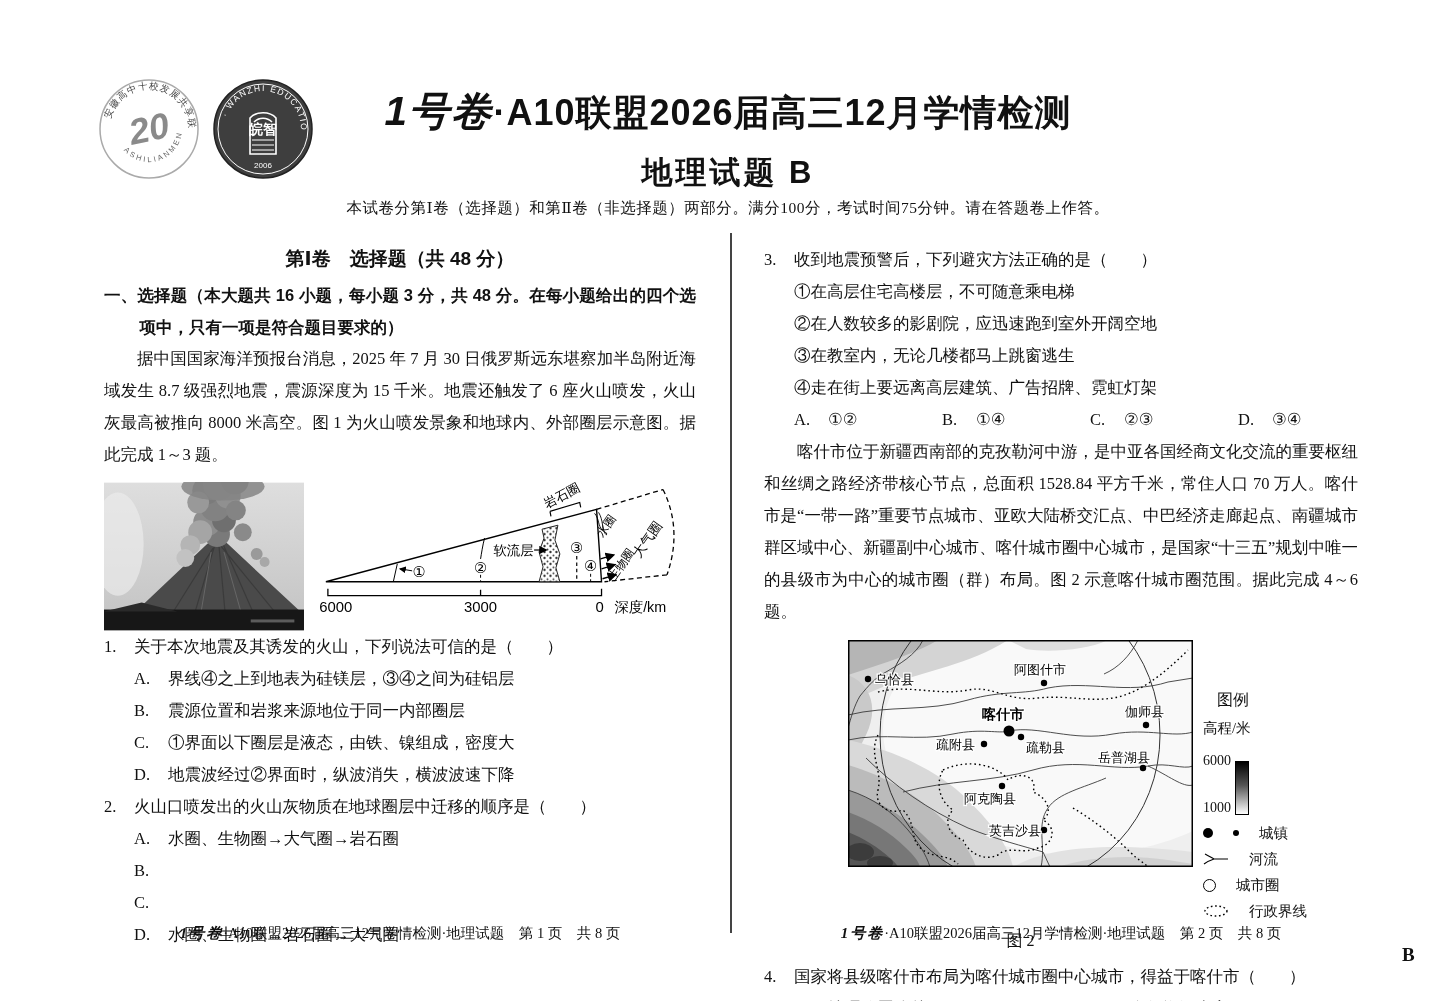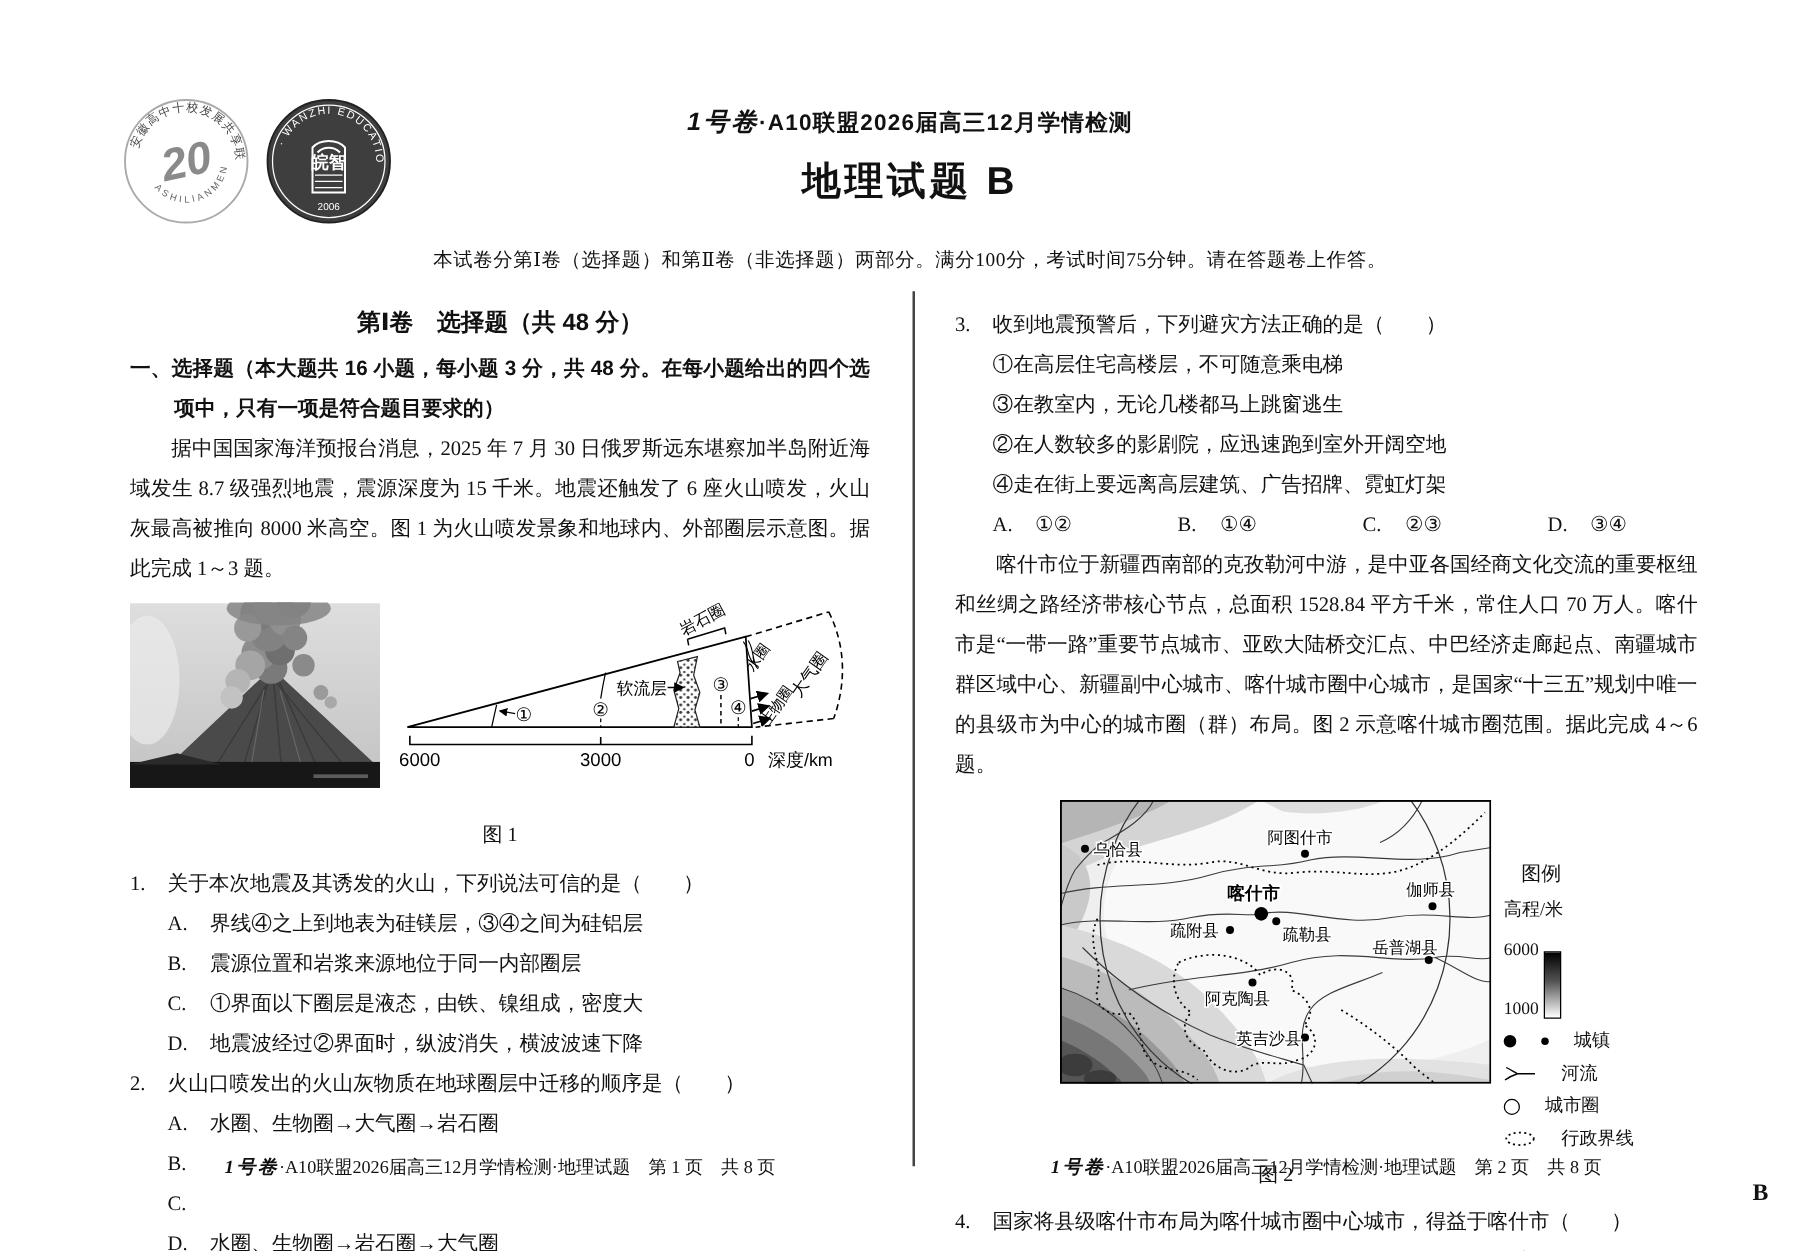--- a/index.html
+++ b/index.html
@@ -5,21 +5,21 @@
   * { margin:0; padding:0; box-sizing:border-box; }
   body { background:#888; }
   .page {
     position:relative; width:1456px; height:1001px; background:#fff;
     font-family:"Liberation Serif","DejaVu Serif",serif; color:#111; overflow:hidden;
   }
   
   .logos { position:absolute; left:98px; top:78px; display:flex; gap:12px; }
   .logo { width:102px; height:102px; }
   .title-wrap { position:absolute; left:0; top:84px; width:100%; text-align:center; }
-  .exam-title { font-family:"Liberation Sans","DejaVu Sans",sans-serif; font-weight:bold; font-size:18px; letter-spacing:1px; }
+  .exam-title { font-family:"Liberation Sans","DejaVu Sans",sans-serif; font-weight:bold; font-size:36px; letter-spacing:1px; }
   .brand { font-style:italic; font-weight:900; font-size:1.12em; letter-spacing:2px; }
   .subject { font-family:"Liberation Sans","DejaVu Sans",sans-serif; font-weight:bold; font-size:31px; margin-top:13px; letter-spacing:3px; }
   .instructions { position:absolute; left:0; top:198px; width:100%; text-align:center; font-size:15.5px; letter-spacing:.5px; }
   .divider { position:absolute; left:730px; top:233px; width:2px; height:700px; background:#444; }
   
   .col { position:absolute; top:244px; font-size:16.5px; line-height:32px; }
   .col-left  { left:104px; width:592px; }
   .col-right { left:764px; width:594px; }
   .section-title { text-align:center; font-family:"Liberation Sans","DejaVu Sans",sans-serif; font-weight:bold; font-size:19px; line-height:30px; margin-bottom:5px; }
   .intro { font-family:"Liberation Sans","DejaVu Sans",sans-serif; font-weight:bold; padding-left:2.15em; text-indent:-2.15em; text-align:justify; }
@@ -187,21 +187,20 @@
         <path d="M285,27 L352,7 M352,7 C366,35 366,65 356,93 M356,93 L293,100" stroke="#000" stroke-width="1.3" stroke-dasharray="5 3.5" fill="none"></path>
         <text x="340" y="60" text-anchor="middle" font-size="13.5" transform="rotate(-55 340 60)">大气圈</text>
 
         <path d="M14,107 L14,114 L290,114 L290,107 M168,114 L168,108" stroke="#000" stroke-width="1.3" fill="none"></path>
         <text x="22" y="131" text-anchor="middle" font-size="15">6000</text>
         <text x="168" y="131" text-anchor="middle" font-size="15">3000</text>
         <text x="288" y="131" text-anchor="middle" font-size="15">0</text>
         <text x="303" y="131" font-size="14.5">深度/km</text>
       </svg>
     </div>
-    <div class="fig-caption">图 1</div>
 
     <div class="q">
       <div class="q-stem">
         <span class="q-num">1.</span>
         <span>关于本次地震及其诱发的火山，下列说法可信的是（　　）</span>
       </div>
       <div class="opt">
           <span class="opt-label">A.</span>
           <span>界线④之上到地表为硅镁层，③④之间为硅铝层</span>
         </div>
@@ -242,22 +241,22 @@
   </div>
 
   <div class="col col-right">
 
     <div class="q">
       <div class="q-stem">
         <span class="q-num">3.</span>
         <span>收到地震预警后，下列避灾方法正确的是（　　）</span>
       </div>
       <div class="q-items">①在高层住宅高楼层，不可随意乘电梯</div>
+      <div class="q-items">②在人数较多的影剧院，应迅速跑到室外开阔空地</div>
       <div class="q-items">③在教室内，无论几楼都马上跳窗逃生</div>
-      <div class="q-items">②在人数较多的影剧院，应迅速跑到室外开阔空地</div>
       <div class="q-items">④走在街上要远离高层建筑、广告招牌、霓虹灯架</div>
       <div class="optrow4">
         <span class="o4">
             <span class="opt-label">A.</span>
             <span>①②</span>
           </span>
         <span class="o4">
             <span class="opt-label">B.</span>
             <span>①④</span>
           </span>

